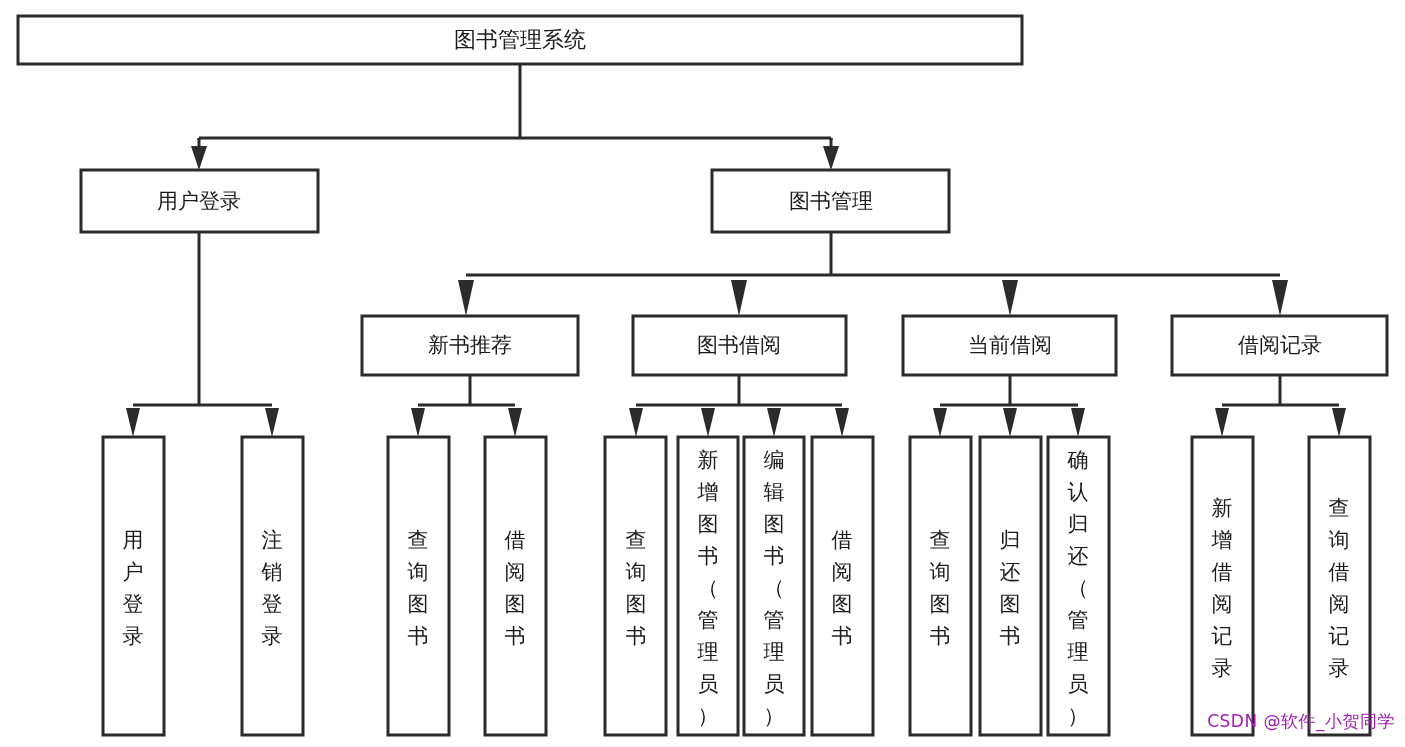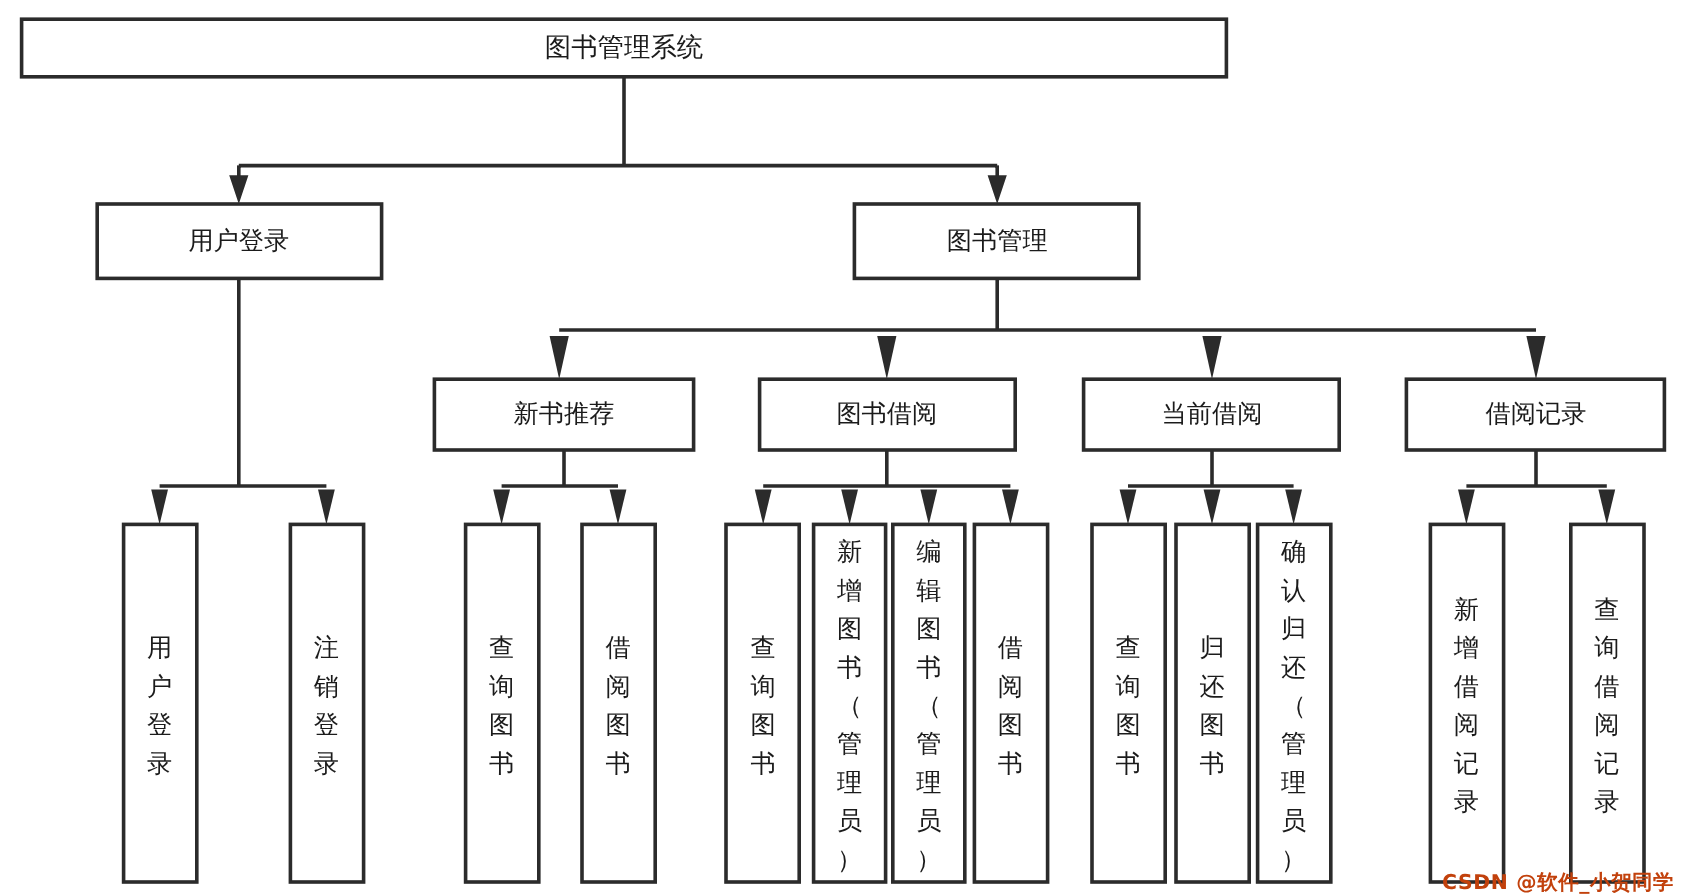--- a/index.html
+++ b/index.html
@@ -47,28 +47,27 @@
     stroke-width: 3;
     fill: none;
   }
   .arrow-head {
     fill: #2b2b2b;
     stroke: none;
   }
   .watermark {
     position: absolute;
     right: 10px;
-    bottom: 0;
-    color: #c2410c;
+    bottom: 14px;
+    color: #a21caf;
     font-size: 17px;
     font-family: "DejaVu Sans", "Liberation Sans", sans-serif;
     letter-spacing: 0.5px;
     white-space: nowrap;
     user-select: none;
-    font-weight: bold;
   }
 </style>
 </head>
 <body>
 
 <svg id="diagram" viewBox="0 0 1405 747">
 
   <g>
 
     <path class="connector" d="M 520 64 L 520 138"></path>

